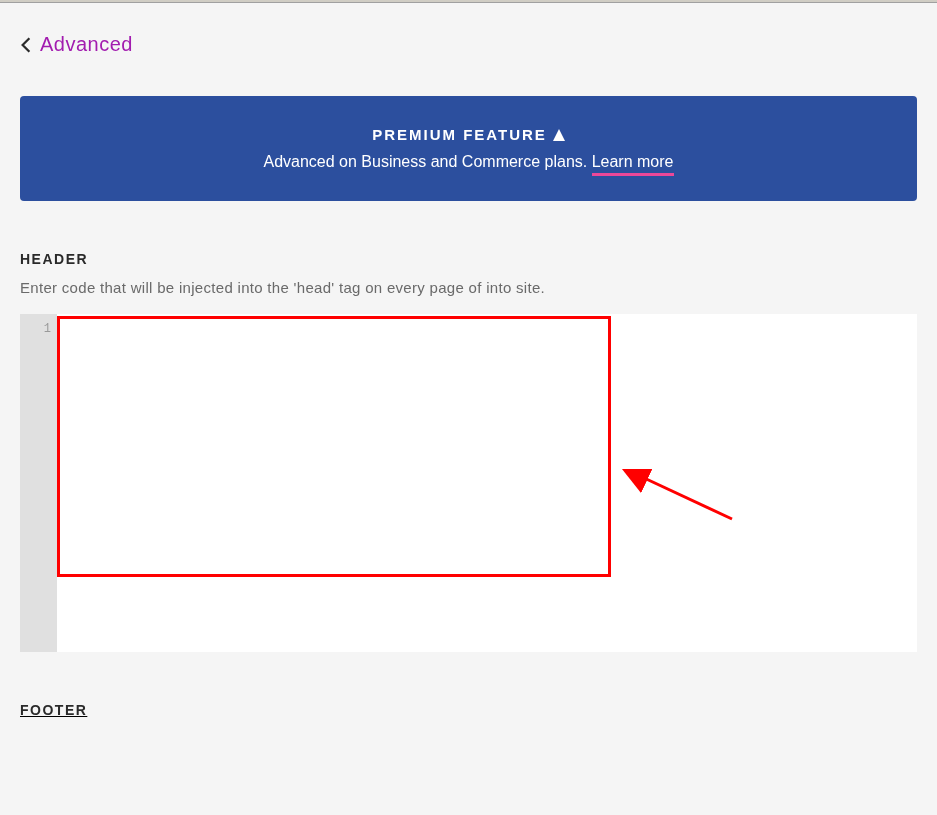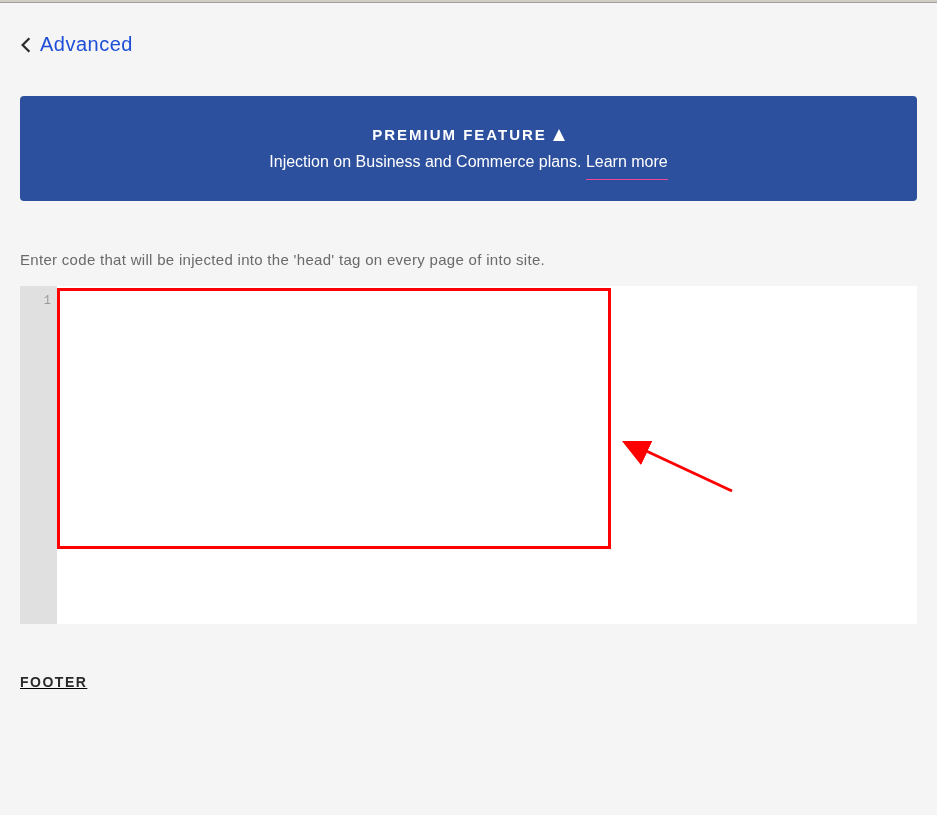--- a/index.html
+++ b/index.html
@@ -28,21 +28,21 @@
       cursor: pointer;
       margin-bottom: 40px;
     }
     .breadcrumb svg {
       width: 12px;
       height: 18px;
       margin-right: 8px;
     }
     .breadcrumb-text {
       font-size: 20px;
-      color: #1d4ed8;
+      color: #a21caf;
       font-weight: 400;
       letter-spacing: 0.5px;
     }
     .page-title {
       font-size: 30px;
       font-weight: 400;
       color: #2a2a2a;
       margin-bottom: 25px;
       letter-spacing: 0.5px;
     }
@@ -64,22 +64,22 @@
       margin-bottom: 10px;
     }
     .premium-subtitle {
       color: #ffffff;
       font-size: 16px;
       font-weight: 400;
     }
     .learn-more {
       color: #ffffff;
       text-decoration: none;
-      border-bottom: 1px solid #ec4899;
-      padding-bottom: 9px;
+      border-bottom: 3px solid #ec4899;
+      padding-bottom: 3px;
     }
     .section-label {
       font-size: 14px;
       font-weight: 600;
       color: #2a2a2a;
       letter-spacing: 1.5px;
       margin-bottom: 12px;
     }
     .section-description {
       font-size: 15px;
@@ -147,25 +147,26 @@
 
 
   <div class="premium-banner">
     <div class="premium-title">
       <span>PREMIUM FEATURE</span>
       <svg width="12" height="12" viewBox="0 0 12 12" fill="#ffffff">
         <polygon points="6,0 12,12 0,12"></polygon>
       </svg>
     </div>
     <div class="premium-subtitle">
-      <span>Injection on Business and Commerce plans. </span><a href="#" class="learn-more">Learn more</a>
+      <span>Advanced on Business and Commerce plans. </span><a href="#" class="learn-more">Learn more</a>
     </div>
   </div>
 
   <div>
+    <div class="section-label">HEADER</div>
     <div class="section-description">Enter code that will be injected into the 'head' tag on every page of into site.</div>
     <div class="code-editor">
       <div class="gutter">
         <div class="line-number">1</div>
       </div>
       <div class="editor-area"></div>
       <div class="annotation-box"></div>
       <svg class="annotation-arrow" width="130" height="60" viewBox="0 0 130 60">
         <defs>
           <marker id="arrowhead" markerWidth="10" markerHeight="10" refX="2" refY="5" orient="auto">

